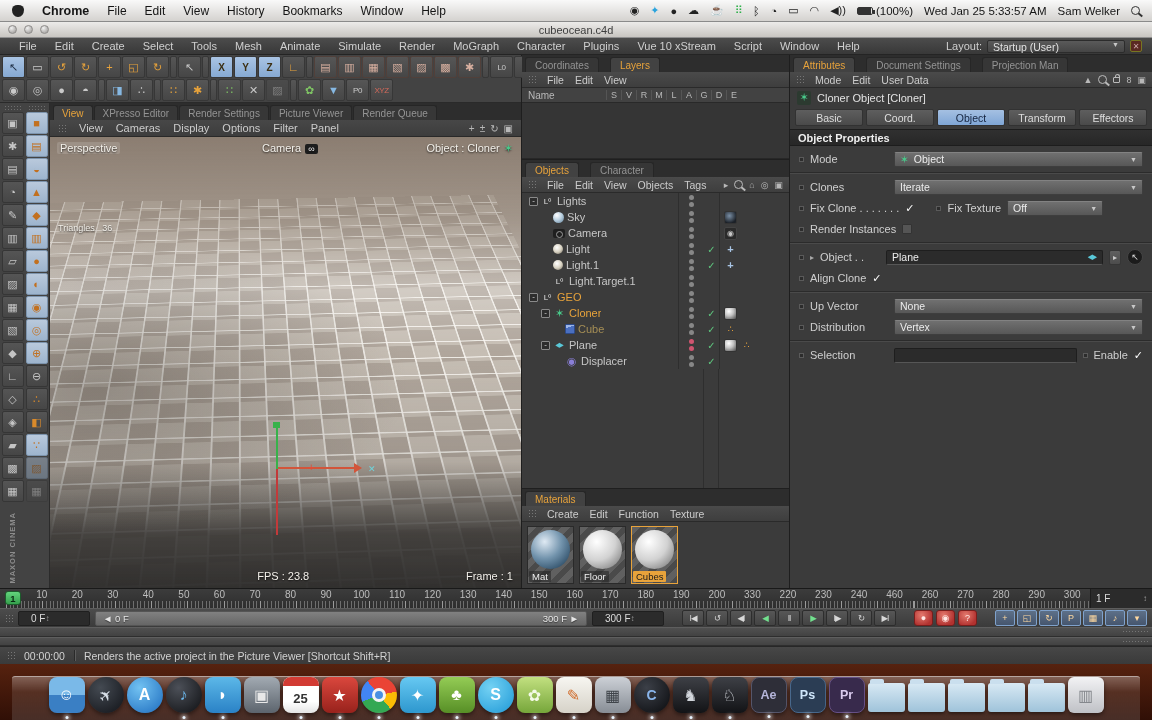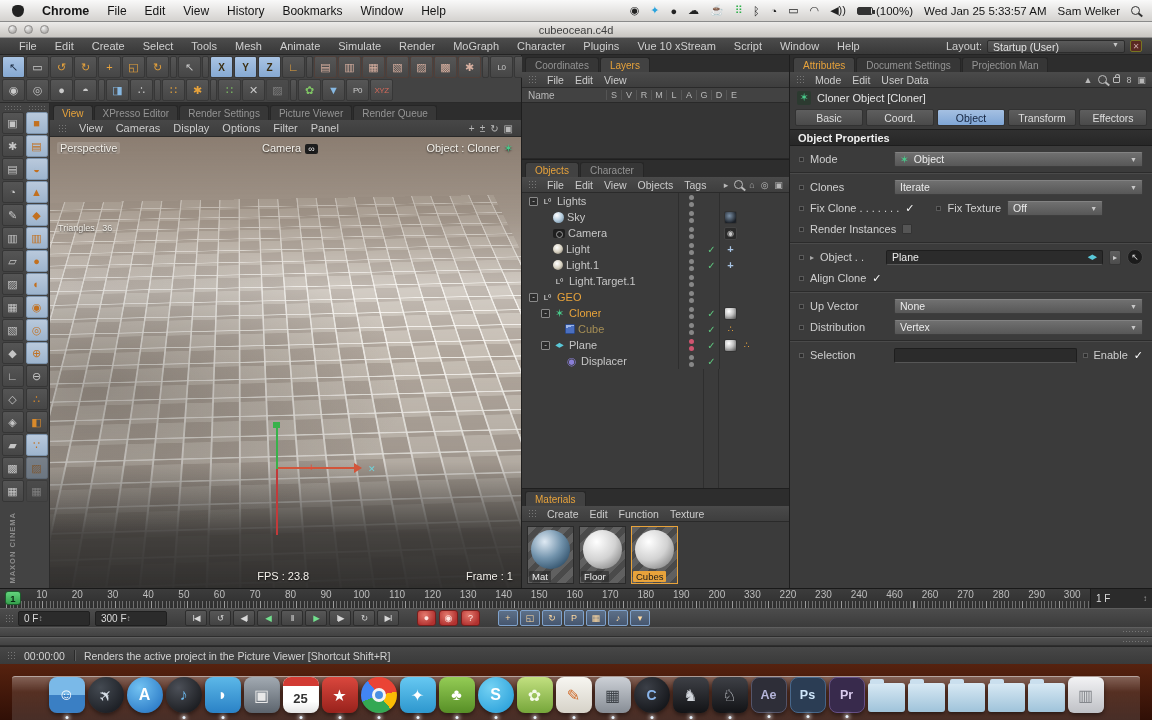--- a/index.html
+++ b/index.html
@@ -77,21 +77,21 @@
 .gz-green{position:absolute;left:4px;top:0;width:2px;height:44px;background:#38b24a}
 .gz-greencap{position:absolute;left:1px;top:-3px;width:7px;height:6px;background:#38b24a}
 .gz-red{position:absolute;left:4px;top:44px;width:2px;height:66px;background:#c23a3a}
 .gz-xline{position:absolute;left:6px;top:42px;width:78px;height:2px;background:#d2553a}
 .gz-xhead{position:absolute;left:82px;top:38px;width:0;height:0;border-left:8px solid #d2553a;border-top:5px solid transparent;border-bottom:5px solid transparent}
 .gz-cross{position:absolute;left:36px;top:36px;color:#e04f3a;font-size:11px}
 .gz-cyan{position:absolute;left:96px;top:39px;color:#6fd3da;font-size:9px}
 
 .mid-col{width:268px;display:flex;flex-direction:column;background:#3b3b3b;border-right:1px solid #1e1e1e;min-height:0}
 .attr-col{width:362px;display:flex;flex-direction:column;background:#3b3b3b;min-height:0}
-.panel-tabs{height:17px;background:#2d2d2d;display:flex;align-items:flex-end;gap:1px;padding:1px 3px 0;font-size:10px;color:#949494;flex:none}
+.panel-tabs{height:17px;background:#2d2d2d;display:flex;align-items:flex-end;gap:11px;padding:1px 3px 0;font-size:10px;color:#949494;flex:none}
 .panel-tab{padding:2px 9px 1px;background:#363636;border:1px solid #262626;border-bottom:none;border-radius:3px 3px 0 0;white-space:nowrap}
 .panel-tab.sel{color:#e8a33b;background:#424242}
 .panel-menu{height:16px;background:linear-gradient(#4a4a4a,#3e3e3e);border-bottom:1px solid #2a2a2a;display:flex;align-items:center;gap:11px;padding:0 6px;font-size:10.5px;color:#cccccc;flex:none}
 .menu-grip{width:8px;height:9px;background-image:radial-gradient(#777 35%,transparent 40%);background-size:3px 3px;flex:none}
 .panel-tools{margin-left:auto;display:flex;align-items:center;gap:6px;color:#b8b8b8;font-size:9px}
 .css-lock{width:7px;height:6px;border:1px solid #bbb;border-radius:1px;position:relative;display:inline-block}
 .css-lock::before{content:"";position:absolute;left:1px;top:-4px;width:3px;height:3px;border:1px solid #bbb;border-bottom:none;border-radius:3px 3px 0 0}
 
 .layers-cols{height:15px;background:#424242;border-bottom:1px solid #292929;display:flex;align-items:center;font-size:10px;color:#b8b8b8;flex:none}
 .col-name{width:84px;padding-left:6px}
@@ -171,21 +171,21 @@
 .tick-nums{display:flex;padding-left:24px;height:12px;font-size:10px;color:#bdbdbd}
 .tick-nums span{flex:1;text-align:center}
 .tick-strip{height:7px;margin-left:6px;background:
  repeating-linear-gradient(90deg,#9a9a9a 0 1px,transparent 1px 36.3px),
  repeating-linear-gradient(90deg,#6e6e6e 0 1px,transparent 1px 3.63px)}
 .playhead{position:absolute;left:5px;top:2px;width:16px;height:14px;background:linear-gradient(#63d47d,#35a04c);border:1px solid #1d5c2c;border-radius:3px;color:#0a2812;font-weight:bold;font-size:9.5px;display:flex;align-items:center;justify-content:center}
 .tl-field{width:62px;flex:none;border-left:1px solid #1d1d1d;background:#2b2b2b;display:flex;align-items:center;justify-content:space-between;padding:0 5px;font-size:10px;color:#dcdcdc}
 .stepper{font-size:8px;color:#999}
 
 .animbar{height:19px;background:linear-gradient(#4c4c4c,#3b3b3b);border-top:1px solid #5d5d5d;display:flex;align-items:center;gap:5px;padding:0 5px}
-.frame-box{width:72px;height:15px;flex:none;background:#2b2b2b;border:1px solid #1f1f1f;border-radius:2px;color:#dcdcdc;font-size:10px;display:flex;align-items:center;justify-content:flex-start;padding:0 5px}
+.frame-box{width:72px;height:15px;flex:none;background:#2b2b2b;border:1px solid #1f1f1f;border-radius:2px;color:#dcdcdc;font-size:10px;display:flex;align-items:center;justify-content:flex-start;padding:0 12px}
 .pslider{flex:1;height:15px;background:linear-gradient(#818181,#666);border:1px solid #555;border-radius:2px;display:flex;align-items:center;justify-content:space-between;padding:0 7px;font-size:9.5px;color:#e6e6e6;text-shadow:0 1px 1px rgba(0,0,0,.5)}
 .tr-btn{width:22px;height:16px;flex:none;background:linear-gradient(#575757,#434343);border:1px solid #2d2d2d;border-radius:2px;color:#d8d8d8;font-size:8.5px;display:flex;align-items:center;justify-content:center;letter-spacing:-1px}
 .tr-grn{color:#72e08e}
 .rec-btn{width:19px;height:16px;flex:none;border-radius:3px;background:radial-gradient(circle at 40% 30%,#e47a6e,#b23230 75%);border:1px solid #771e1c;color:#ffe8e4;font-size:9px;display:flex;align-items:center;justify-content:center}
 .key-toggle{width:20px;height:16px;flex:none;background:linear-gradient(#5d7088,#46566e);border:1px solid #7fa2cc;border-radius:2px;color:#ffd9a0;font-size:9px;display:flex;align-items:center;justify-content:center}
 .grp-gap{width:8px;flex:none}
 
 .sep-row{background:linear-gradient(#505050,#424242);border-top:1px solid #5e5e5e;border-bottom:1px solid #2e2e2e;position:relative}
 .sep-a{height:10px}.sep-b{height:9px}
 .grip-r{position:absolute;right:4px;top:2px;bottom:2px;width:26px;background-image:radial-gradient(#757575 35%,transparent 40%);background-size:3px 3px}
@@ -895,20 +895,24 @@
     <span class="stepper">↕</span>
   </div>
 </div>
 
 <div class="animbar">
   <span class="menu-grip"></span>
   <span class="frame-box">
     <span>0 F</span>
     <span class="stepper">↕</span>
   </span>
+  <span class="pslider">
+    <span>◄  0 F</span>
+    <span>300 F  ►</span>
+  </span>
   <span class="frame-box">
     <span>300 F</span>
     <span class="stepper">↕</span>
   </span>
   <span class="grp-gap"></span>
   <span style="display:flex;gap:2px">
 
   <span class="tr-btn">I◀</span>
       <span class="tr-btn">↺</span>
       <span class="tr-btn">◀I</span>

